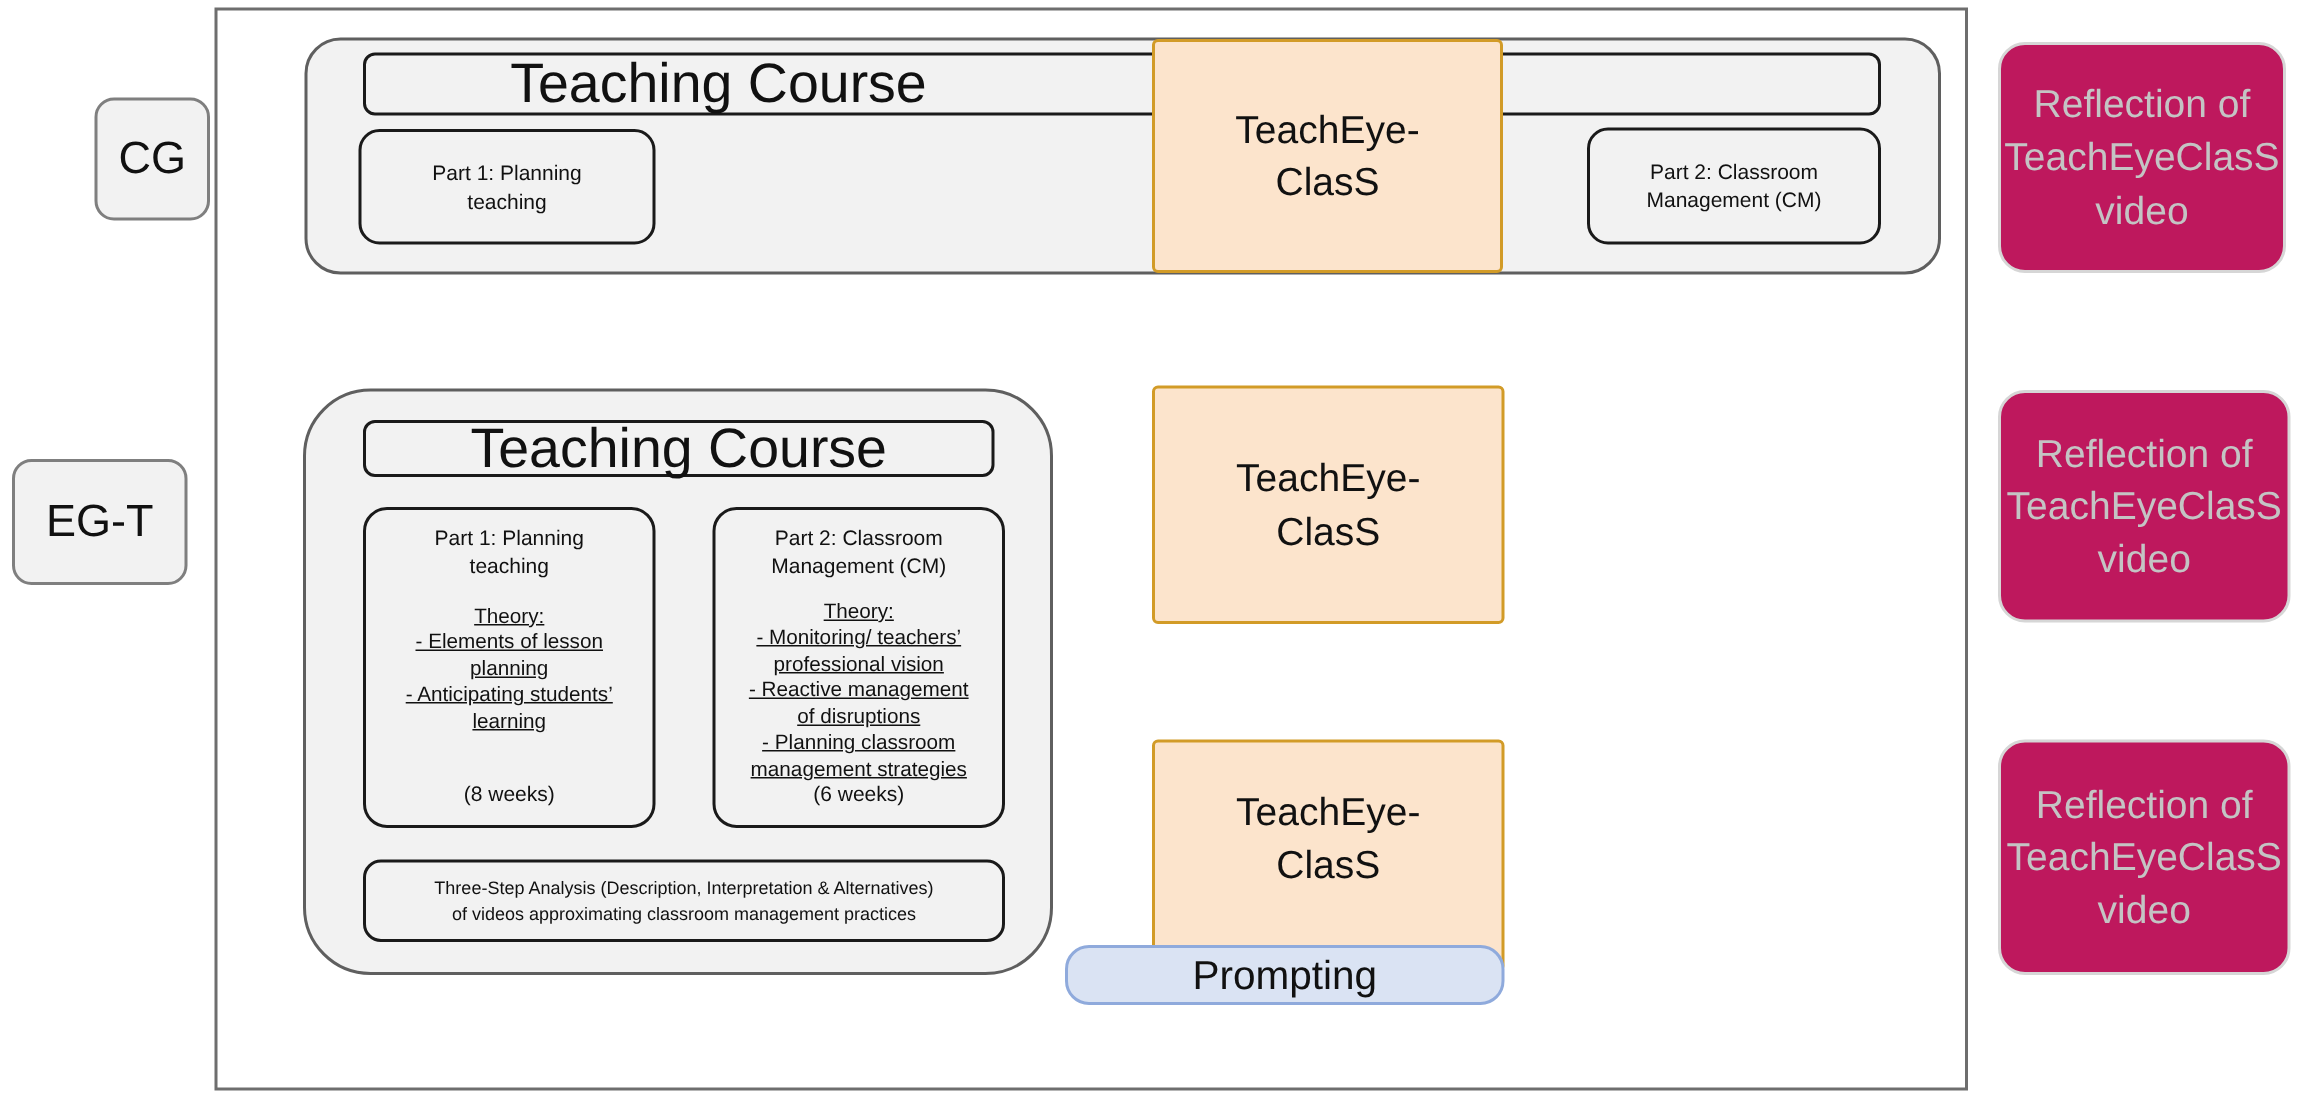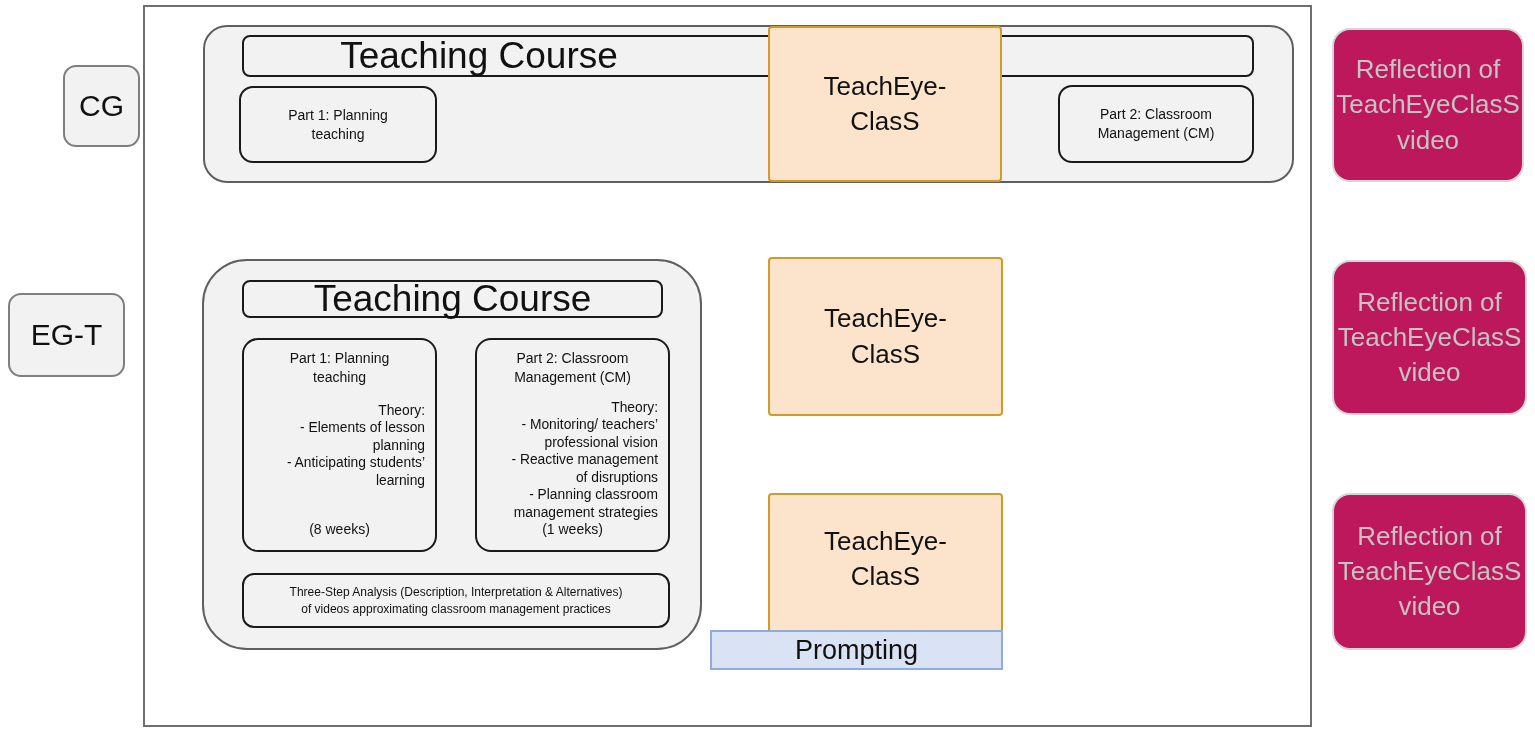--- a/index.html
+++ b/index.html
@@ -62,55 +62,56 @@
     flex-direction:column;
     padding:9px 10px 10px 10px;
   }
   .part-title{
     text-align:center;
     white-space:pre-line;
     font-size:14px;
     line-height:1.35;
   }
   .part-body{
-    text-align:right;
+    text-align:center;
     white-space:pre-line;
     font-size:13.8px;
     line-height:1.27;
     margin-top:15px;
+    text-decoration:underline;
   }
   .part-duration{
     margin-top:auto;
     text-align:center;
     font-size:14px;
     padding-bottom:3px;
   }
   .small-note{
     font-size:12px;
     line-height:1.35;
   }
   .blue-bar{
     background:var(--blue-fill);
     border:2px solid var(--blue-border);
-    border-radius:0;
+    border-radius:16px;
     font-size:27px;
     z-index:5;
   }
 </style>
 </head>
 <body>
 
 <div id="stage">
 
   <div class="abs" style="left:143px;top:5px;width:1169px;height:722px;border:2px solid var(--frame-border);"></div>
 
   <div class="abs center group-label" style="left:27px;top:65px;width:77px;height:82px;margin-left:36px;">
     <span>CG</span>
   </div>
-  <div class="abs center group-label" style="left:8px;top:293px;width:117px;height:84px;">
+  <div class="abs center group-label" style="left:8px;top:306px;width:117px;height:84px;">
     <span>EG-T</span>
   </div>
 
   <div class="abs panel" style="left:203px;top:25px;width:1091px;height:158px;border-radius:24px;"></div>
 
   <div class="abs course-title-bar" style="left:242px;top:35px;width:1012px;height:42px;">
     <span class="abs center" style="left:0;top:0;width:470px;height:100%;">Teaching Course</span>
   </div>
 
   <div class="abs center blackbox" style="left:239px;top:86px;width:198px;height:77px;border-radius:14px;font-size:14px;line-height:1.35;">
@@ -148,21 +149,21 @@
   <div class="abs part-box" style="left:475px;top:338px;width:195px;height:214px;">
     <div class="part-title">Part 2: Classroom
 Management (CM)</div>
     <div class="part-body" style="margin-top:12px;">Theory:
 - Monitoring/ teachers’
 professional vision
 - Reactive management
 of disruptions
 - Planning classroom
 management strategies</div>
-    <div class="part-duration">(1 weeks)</div>
+    <div class="part-duration">(6 weeks)</div>
   </div>
 
   <div class="abs center blackbox small-note" style="left:242px;top:573px;width:428px;height:55px;border-radius:12px;">
     <span>Three-Step Analysis (Description, Interpretation &amp; Alternatives)
 of videos approximating classroom management practices</span>
   </div>
 
   <div class="abs center orange" style="left:768px;top:257px;width:235px;height:159px;">
     <span>TeachEye-
 ClasS</span>

